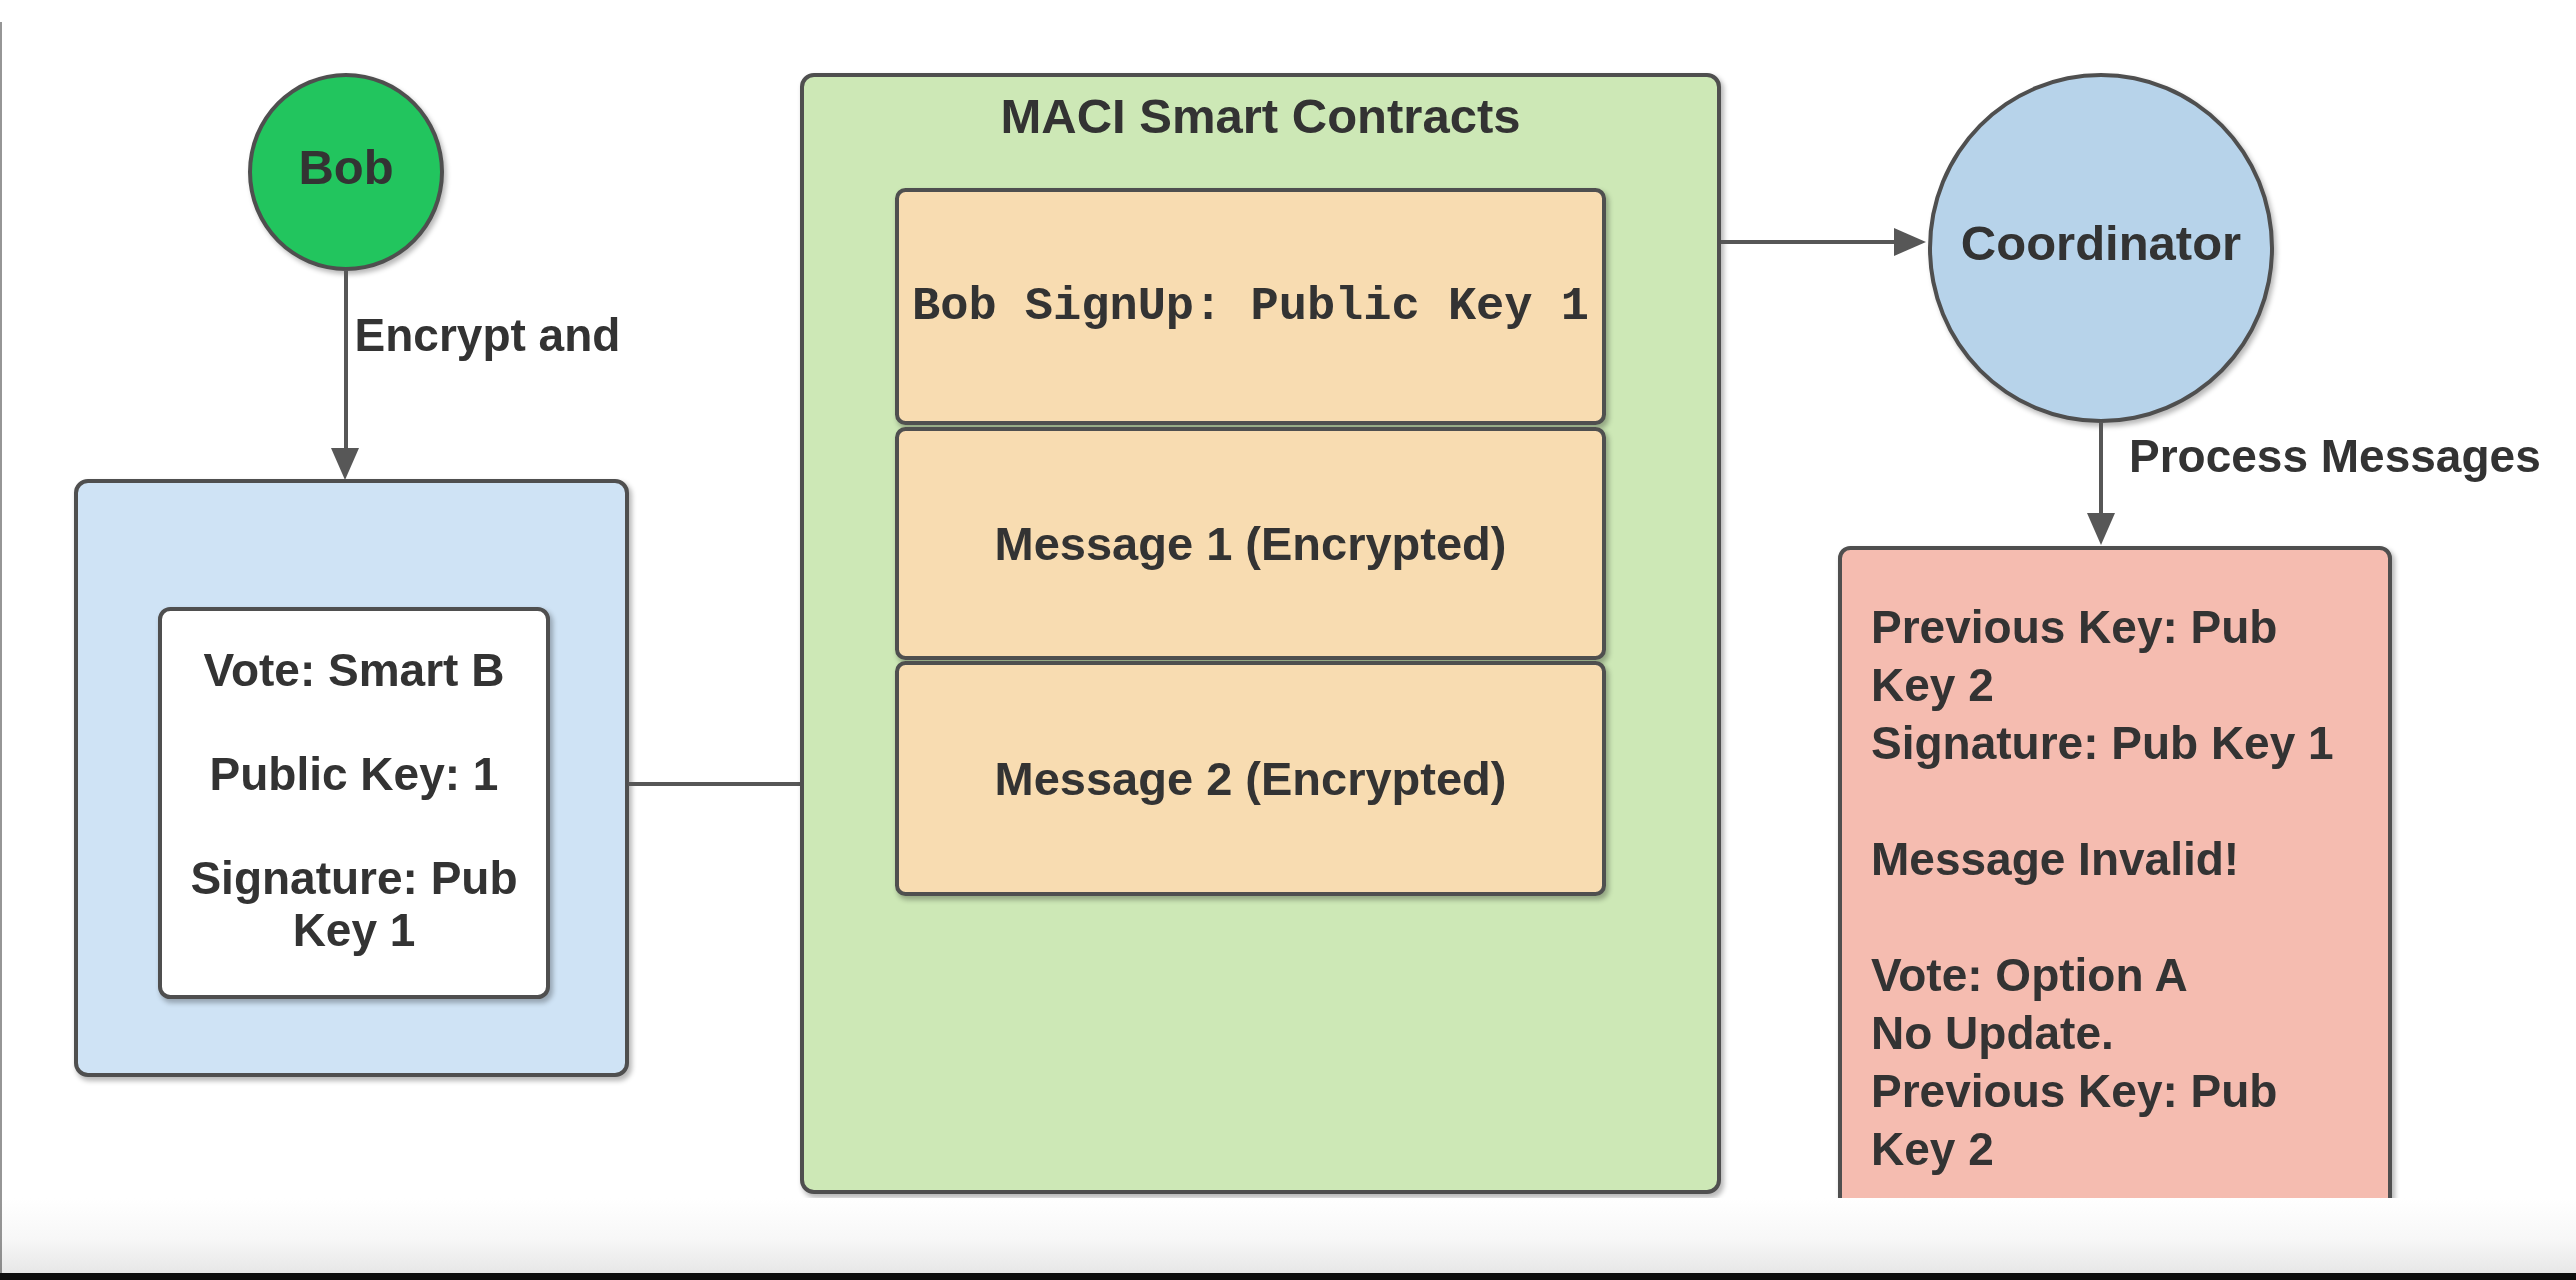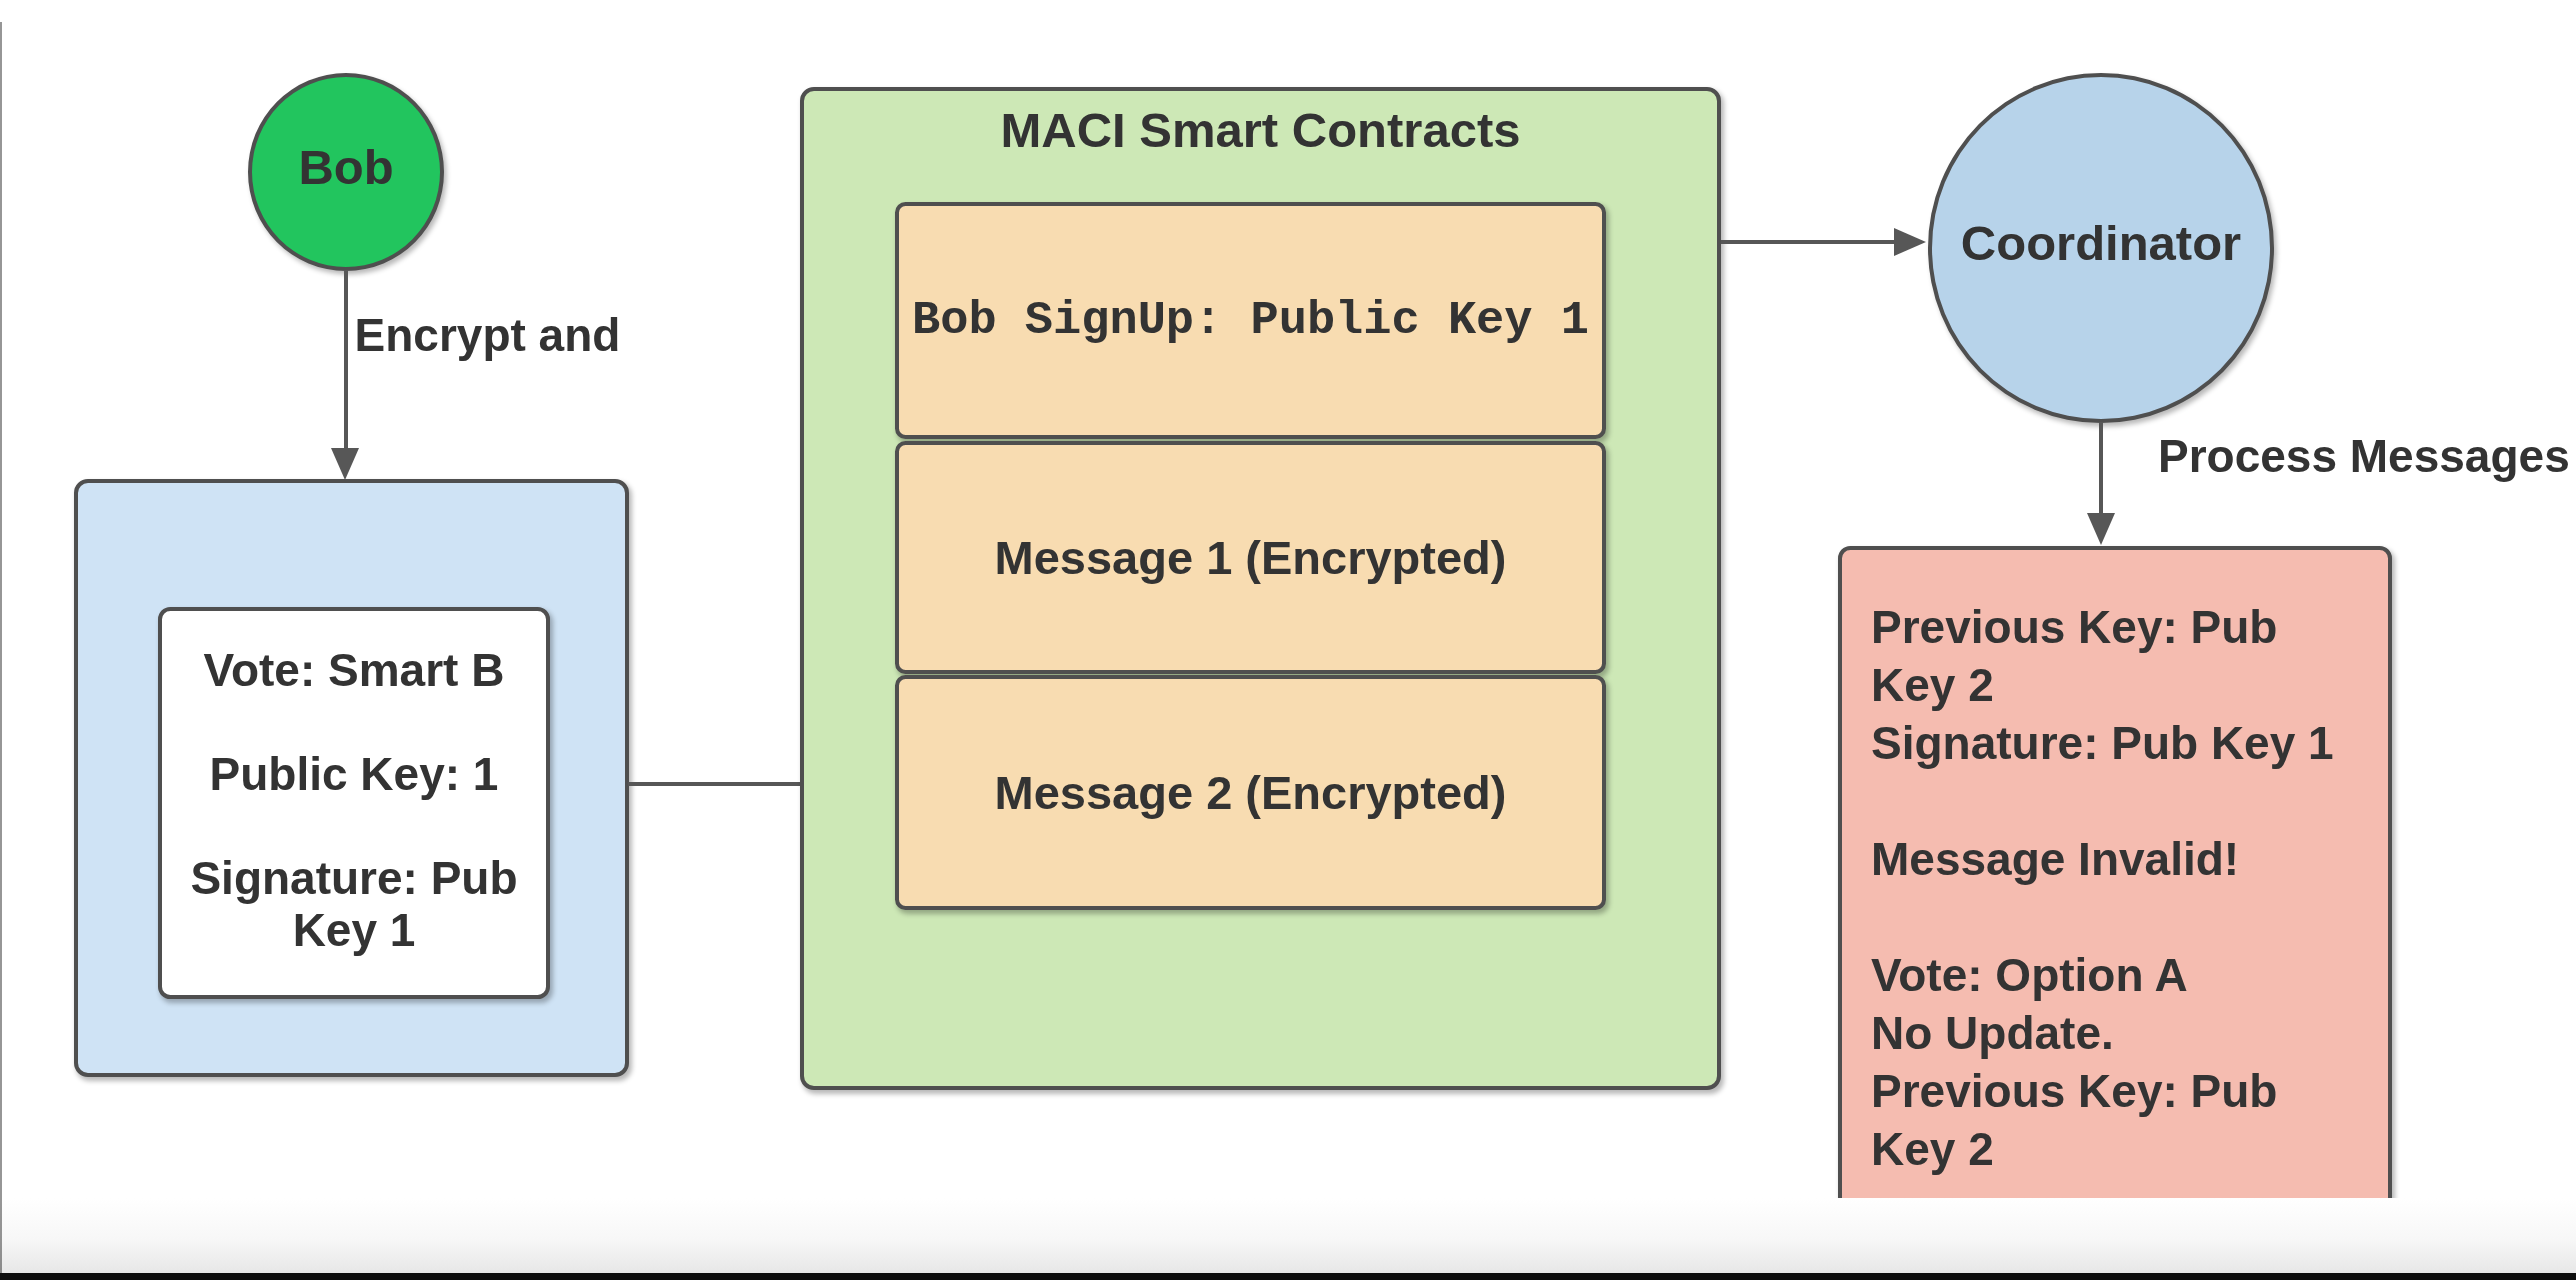--- a/index.html
+++ b/index.html
@@ -90,21 +90,21 @@
         <div class="ln"></div>
         <div class="ln">Signature: Pub</div>
         <div class="ln">Key 1</div>
       </div>
     </div>
   </div>
 
   <div class="hline" style="left:628px;top:782px;width:232px;"></div>
   <div class="head-right" style="left:860px;top:769px;"></div>
 
-  <div class="shape" style="left: 800px; top: 87px; width: 921px; height: 1003px; border-radius: 14px; background: rgb(205, 232, 182);">
+  <div class="shape" style="left: 800px; top: 73px; width: 921px; height: 1121px; border-radius: 14px; background: rgb(205, 232, 182);">
     <div class="box-title" style="top:14px;">MACI Smart Contracts</div>
     <div class="shape entry" style="left: 91px; top: 111px; width: 711px; height: 237px; background: rgb(248, 220, 177); font-family: Liberation Mono, monospace;">
       <span>Bob SignUp: Public Key 1</span>
     </div>
     <div class="shape entry" style="left: 91px; top: 350px; width: 711px; height: 233px; background: rgb(248, 220, 177);">
       <span>Message 1 (Encrypted)</span>
     </div>
     <div class="shape entry" style="left: 91px; top: 584px; width: 711px; height: 235px; background: rgb(248, 220, 177);">
       <span>Message 2 (Encrypted)</span>
     </div>
@@ -113,21 +113,21 @@
   <div class="hline" style="left:1721px;top:240px;width:173px;"></div>
   <div class="head-right" style="left:1894px;top:228px;"></div>
 
   <div class="shape ellipse" style="left: 1928px; top: 73px; width: 346px; height: 350px; background: rgb(183, 211, 234);">
     <span class="actor-label">Coordinator</span>
   </div>
 
   <div class="vline" style="left:2099px;top:422px;height:91px;"></div>
   <div class="head-down" style="left:2087px;top:513px;"></div>
 
-  <div class="abs edge-label" style="left:2129px;top:433px;margin-left:29px;">Process Messages</div>
+  <div class="abs edge-label" style="left:2129px;top:433px;">Process Messages</div>
 
   <div class="shape" style="left: 1838px; top: 546px; width: 554px; height: 688px; border-radius: 12.3px; background: rgb(245, 188, 176); padding-left: 24px;">
     <div class="result-lines">
       <div class="ln">Previous Key: Pub</div>
       <div class="ln">Key 2</div>
       <div class="ln">Signature: Pub Key 1</div>
       <div class="ln"></div>
       <div class="ln">Message Invalid!</div>
       <div class="ln"></div>
       <div class="ln">Vote: Option A</div>

